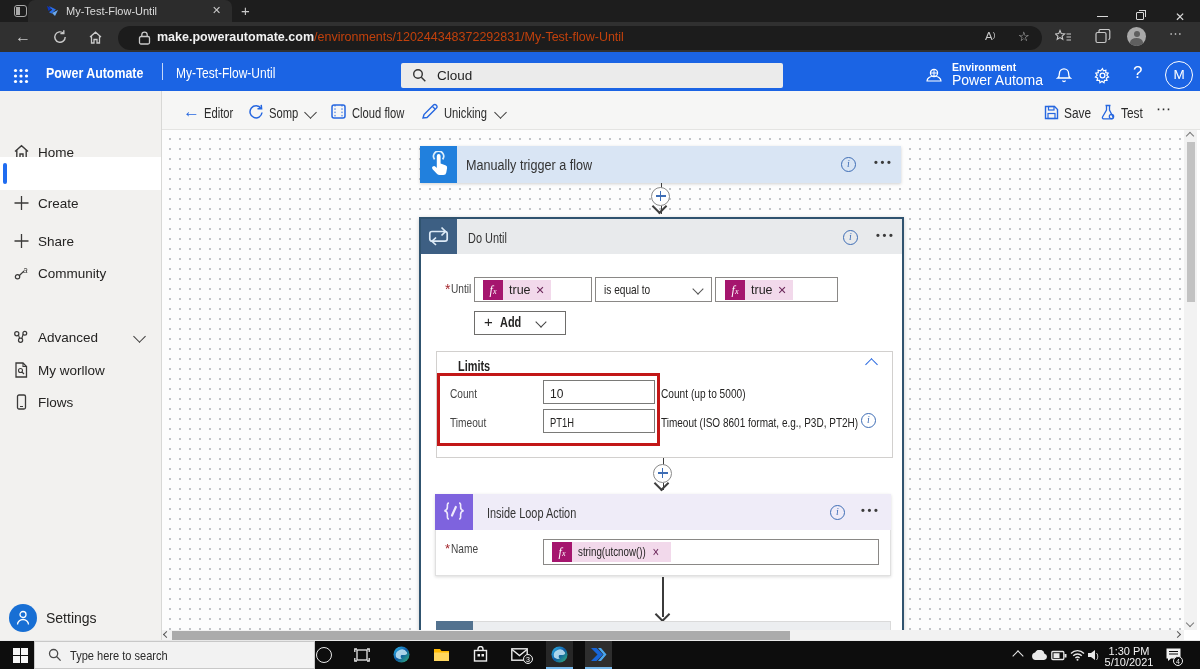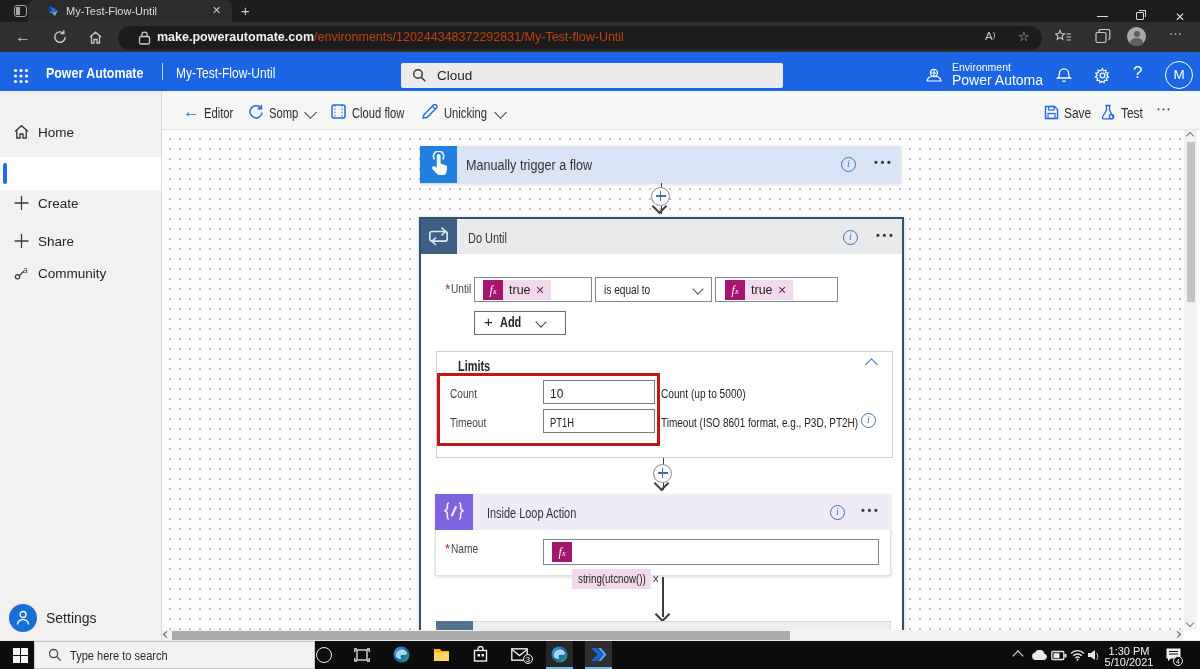--- a/index.html
+++ b/index.html
@@ -121,21 +121,21 @@
   <svg class="abs" style="left:412px;top:68px;" width="15" height="15" viewBox="0 0 15 15">
     <circle cx="6" cy="6" r="4.3" fill="none" stroke="#333" stroke-width="1.4"></circle>
       <path d="M9.3 9.3 L13.3 13.3" stroke="#333" stroke-width="1.4"></path>
   </svg>
   <div class="abs" style="left:437px;top:68px;font-size:13.5px;color:#1f1f1f;">Cloud</div>
   <svg class="abs" style="left:925px;top:68px;" width="18" height="15" viewBox="0 0 18 15">
     <circle cx="9" cy="5" r="3.6" fill="none" stroke="#fff" stroke-width="1.2"></circle>
     <path d="M2 13 a7 5 0 0 1 14 0 Z" fill="none" stroke="#fff" stroke-width="1.2"></path>
     <path d="M5.5 5 H12.5 M9 1.5 V8.5" stroke="#fff" stroke-width="1"></path>
   </svg>
-  <div class="abs" style="left:952px;top:61px;font-size:10.5px;color:#fff;">Environment</div>
+  <div class="abs" style="left:952px;top:61px;font-size:10.5px;color:#fff;font-weight:bold;">Environment</div>
   <div class="abs" style="left:952px;top:72px;font-size:14px;color:#fff;">Power Automa</div>
   <svg class="abs" style="left:1056px;top:67px;" width="16" height="17" viewBox="0 0 16 17">
     <path d="M8 1.8 a4.6 4.6 0 0 1 4.6 4.6 c0 3.4 1.6 4.6 1.6 4.6 H1.8 c0 0 1.6 -1.2 1.6 -4.6 A4.6 4.6 0 0 1 8 1.8 Z" fill="none" stroke="#fff" stroke-width="1.3"></path>
     <path d="M6.5 13.5 a1.6 1.6 0 0 0 3 0" fill="none" stroke="#fff" stroke-width="1.3"></path>
   </svg>
   <svg class="abs" style="left:1094px;top:67px;" width="17" height="17" viewBox="0 0 17 17">
     <circle cx="8.5" cy="8.5" r="2.4" fill="none" stroke="#fff" stroke-width="1.3"></circle>
     <path d="M8.5 1.6 L9.4 3.9 L11.9 3.2 L11.7 5.7 L14.2 6.1 L12.8 8.2 L14.6 10 L12.3 11 L13 13.4 L10.5 13.3 L10 15.8 L8 14.3 L6 15.8 L5.5 13.3 L3 13.4 L3.7 11 L1.4 10 L3.2 8.2 L1.8 6.1 L4.3 5.7 L4.1 3.2 L6.6 3.9 Z" fill="none" stroke="#fff" stroke-width="1.2"></path>
   </svg>
   <div class="abs" style="left:1133px;top:63px;font-size:17px;color:#fff;">?</div>
@@ -173,21 +173,21 @@
   <svg class="abs" style="left:1100px;top:104px;" width="16" height="16" viewBox="0 0 16 16">
     <path d="M5.5 1.5 H10.5 M6.5 1.5 V6 L2.5 13 a1.2 1.2 0 0 0 1 1.8 H12 a1.2 1.2 0 0 0 1 -1.8 L9.5 6 V1.5" fill="none" stroke="#2667e0" stroke-width="1.3"></path>
     <circle cx="11.5" cy="12.5" r="2.2" fill="none" stroke="#2667e0" stroke-width="1.2"></circle>
   </svg>
   <div class="abs tbtext sq85" style="left:1121px;top:105px;">Test</div>
   <div class="abs" style="left:1156px;top:100px;color:#2b2b2b;font-size:15px;letter-spacing:1px;">⋯</div>
 
   <div class="abs" id="sidebar"></div>
   <div class="abs" id="sidediv"></div>
 
-  <div class="abs srow" style="top:116px;">
+  <div class="abs srow" style="top:136px;">
     <svg class="ic" viewBox="0 0 17 17">
         <path d="M2 8 L8.5 2.2 L15 8 M3.8 6.8 V14.5 H7 V10.5 H10 V14.5 H13.2 V6.8" fill="none" stroke="#3b3a39" stroke-width="1.4"></path>
       </svg>
     <div class="txt">Home</div>
   </div>
 
   <div class="abs" style="left:0;top:157px;width:161px;height:33px;background:#fff;"></div>
   <div class="abs" style="left:3px;top:163px;width:3.5px;height:21px;background:#1f6cf0;border-radius:2px;"></div>
   <div class="abs srow" style="top:187px;">
     <svg class="ic" viewBox="0 0 17 17">
@@ -201,20 +201,45 @@
       </svg>
     <div class="txt">Share</div>
   </div>
   <div class="abs srow" style="top:257px;">
     <svg class="ic" viewBox="0 0 18 17">
         <path d="M2.5 12.5 a2.3 2.3 0 1 0 4.6 0 a2.3 2.3 0 1 0 -4.6 0" fill="none" stroke="#3b3a39" stroke-width="1.3"></path>
         <path d="M6.8 11.2 L11.5 6.5" stroke="#3b3a39" stroke-width="1.3"></path>
         <text x="10.5" y="8.5" font-size="9" font-style="italic" fill="#3b3a39">a</text>
       </svg>
     <div class="txt">Community</div>
+  </div>
+  <div class="abs srow" style="top:321px;">
+    <svg class="ic" viewBox="0 0 18 17">
+        <circle cx="4" cy="5" r="2.2" fill="none" stroke="#3b3a39" stroke-width="1.3"></circle>
+        <circle cx="12.5" cy="4.5" r="2" fill="none" stroke="#3b3a39" stroke-width="1.3"></circle>
+        <circle cx="8" cy="12" r="2.2" fill="none" stroke="#3b3a39" stroke-width="1.3"></circle>
+        <path d="M5.8 6.5 L7 10 M10.8 5.6 L9.2 10.3" stroke="#3b3a39" stroke-width="1.2"></path>
+      </svg>
+    <div class="txt">Advanced</div>
+    <div class="chev abs" style="left:135px;top:11px;"></div>
+  </div>
+  <div class="abs srow" style="top:354px;">
+    <svg class="ic" viewBox="0 0 17 17">
+        <path d="M3 1.5 H10 L13.5 5 V15.5 H3 Z" fill="none" stroke="#3b3a39" stroke-width="1.3"></path>
+        <path d="M10 1.5 V5 H13.5" fill="none" stroke="#3b3a39" stroke-width="1.1"></path>
+        <path d="M5.5 9 a2 2 0 1 0 4 0 a2 2 0 1 0 -4 0 M9 10.5 L11 12.5" fill="none" stroke="#3b3a39" stroke-width="1.1"></path>
+      </svg>
+    <div class="txt">My wor<i style="font-style:normal;">l</i>low</div>
+  </div>
+  <div class="abs srow" style="top:386px;">
+    <svg class="ic" viewBox="0 0 17 17">
+        <rect x="4.5" y="1.5" width="8" height="14" rx="1.5" fill="none" stroke="#3b3a39" stroke-width="1.3"></rect>
+        <path d="M7 13 h3" stroke="#3b3a39" stroke-width="1.1"></path>
+      </svg>
+    <div class="txt">Flows</div>
   </div>
 
   <div class="abs" style="left:9px;top:604px;width:28px;height:28px;border-radius:50%;background:#186fd4;"></div>
   <svg class="abs" style="left:16px;top:610px;" width="14" height="16" viewBox="0 0 14 16">
     <circle cx="7" cy="4.5" r="3" fill="none" stroke="#fff" stroke-width="1.3"></circle>
     <path d="M1.5 14.5 a5.5 5 0 0 1 11 0" fill="none" stroke="#fff" stroke-width="1.3"></path>
   </svg>
   <div class="abs" style="left:46px;top:610px;font-size:14px;color:#252423;">Settings</div>
 
   <div class="abs" id="canvas"></div>
@@ -296,21 +321,21 @@
       <path d="M17 2 C19 2 18.6 4 18.6 6 C18.6 9 20.6 9.6 21.6 9.8 C20.6 10 18.6 10.6 18.6 13.6 C18.6 15.6 19 18 17 18" fill="none" stroke="#efe9fc" stroke-width="1.6"></path>
       <path d="M13.8 6 L10 14.5" stroke="#efe9fc" stroke-width="2.2" stroke-linecap="round"></path>
   </svg>
     <div class="abs cardtitle sq" style="left:66px;top:286px;">Inside Loop Action</div>
     <div class="abs info" style="left:409px;top:286px;">i</div>
     <div class="abs dots3" style="left:440px;top:285px;">•••</div>
     <div class="abs" style="left:24px;top:322px;font-size:13px;color:#a4262c;">*</div>
     <div class="abs sq" style="left:30px;top:322px;font-size:13px;color:#444;">Name</div>
     <div class="abs inputbox" style="left:122px;top:320px;width:336px;height:26px;"></div>
     <div class="abs fxsq" style="left:131px;top:323px;">f<span style="font-size:8px;">x</span></div>
-    <div class="abs pinkseg" style="left:151px;top:323px;width:79px;margin-top:27px;"><span class="sq" style="display:inline-block;">string(utcnow())&nbsp;<span class="x">✕</span></span></div>
+    <div class="abs pinkseg" style="left:151px;top:323px;width:99px;"><span class="sq" style="display:inline-block;">string(utcnow())&nbsp;<span class="x">✕</span></span></div>
 
     <div class="abs" style="left:241.3px;top:358px;width:1.6px;height:40px;background:#3b3b3b;"></div>
     <div class="abs" style="left:235.5px;top:390px;width:11px;height:11px;border-right:2px solid #3b3b3b;border-bottom:2px solid #3b3b3b;transform:rotate(45deg);"></div>
 
     <div class="abs" style="left:15px;top:402px;width:455px;height:16px;background:#eceef0;border:1px solid #dadada;"></div>
     <div class="abs" style="left:15px;top:402px;width:37px;height:16px;background:#53728f;"></div>
   </div>
 
   <div class="abs" style="left:1184px;top:130px;width:13px;height:500px;background:#f2f2f2;"></div>
   <div class="abs" style="left:1186.5px;top:142px;width:8px;height:160px;background:#c2c2c2;"></div>

